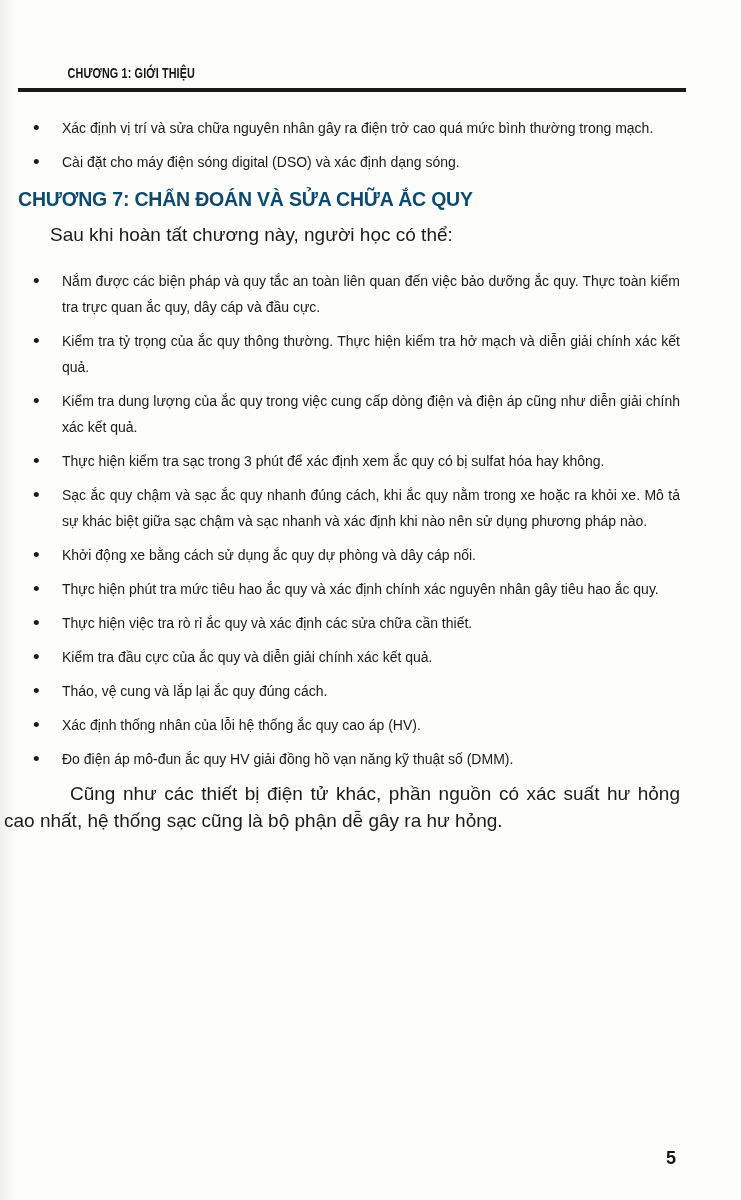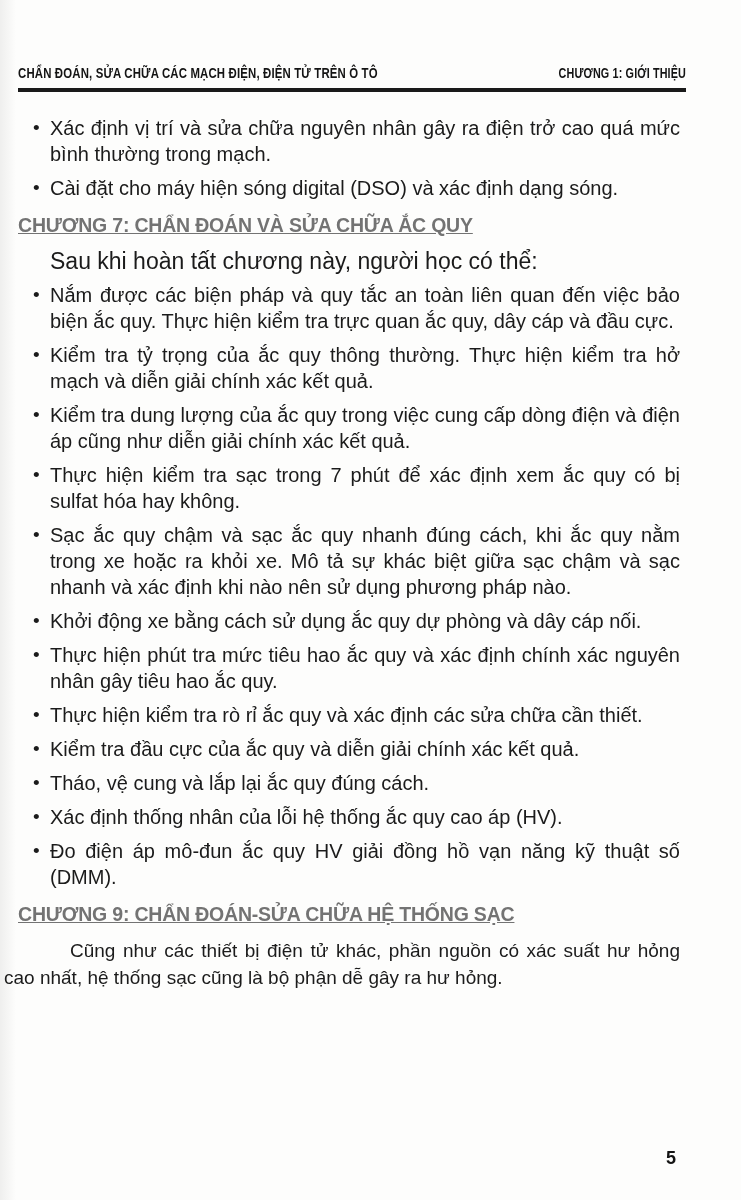--- a/index.html
+++ b/index.html
@@ -33,34 +33,33 @@
     letter-spacing: 0.2px;
     color: #141414;
   }
   .h-left  { transform: scaleX(0.76); transform-origin: 0 50%; }
   .h-right { transform: scaleX(0.72); transform-origin: 100% 50%; }
 
   .content { margin-top: 23px; }
 
   .bullet { display: flex; margin: 0 61px 8px 33px; }
   .dot  { flex: 0 0 17px; font-size: 19px; line-height: 26px; }
-  .btxt { flex: 1; font-size: 20px; line-height: 26px; text-align: justify; }
+  .btxt { flex: 1; font-size: 14px; line-height: 26px; text-align: justify; margin-left: 12px; }
 
   .chap {
     margin: 10px 55px 9px 18px;
     font-size: 19.5px;
     line-height: 28px;
     font-weight: bold;
     letter-spacing: -0.2px;
-    color: #737373;
-    text-decoration: underline;
+    color: #0c4a6e;
   }
   .lead {
-    margin: 0 61px 8px 50px;
-    font-size: 23px;
+    margin: 0 61px 20px 50px;
+    font-size: 19px;
     line-height: 26px;
   }
   .closing {
     margin: 3px 61px 0 4px;
     font-size: 19px;
     line-height: 27px;
     text-align: justify;
     text-indent: 66px;
   }
   .pagenum {
@@ -73,81 +72,78 @@
   }
 </style>
 </head>
 <body>
 
 <div class="page">
   <div class="scan-edge"></div>
 
   <div class="header">
     <div>
-      <span class="h-left">CHẨN ĐOÁN, SỬA CHỮA CÁC MẠCH ĐIỆN, ĐIỆN TỬ TRÊN Ô TÔ</span>
-    </div>
-    <div>
       <span class="h-right">CHƯƠNG 1: GIỚI THIỆU</span>
     </div>
   </div>
 
   <div class="content">
 
     <div class="bullet">
       <span class="dot">•</span>
       <span class="btxt">Xác định vị trí và sửa chữa nguyên nhân gây ra điện trở cao quá mức bình thường trong mạch.</span>
     </div>
 
     <div class="bullet">
       <span class="dot">•</span>
-      <span class="btxt">Cài đặt cho máy hiện sóng digital (DSO) và xác định dạng sóng.</span>
+      <span class="btxt">Cài đặt cho máy điện sóng digital (DSO) và xác định dạng sóng.</span>
     </div>
 
     <h2 class="chap">CHƯƠNG 7: CHẨN ĐOÁN VÀ SỬA CHỮA ẮC QUY</h2>
 
     <p class="lead">Sau khi hoàn tất chương này, người học có thể:</p>
 
     <div class="bullet">
       <span class="dot">•</span>
-      <span class="btxt">Nắm được các biện pháp và quy tắc an toàn liên quan đến việc bảo biện ắc quy. Thực hiện kiểm tra trực quan ắc quy, dây cáp và đầu cực.</span>
+      <span class="btxt">Nắm được các biện pháp và quy tắc an toàn liên quan đến việc bảo dưỡng ắc quy. Thực toàn kiểm tra trực quan ắc quy, dây cáp và đầu cực.</span>
     </div>
 
     <div class="bullet">
       <span class="dot">•</span>
       <span class="btxt">Kiểm tra tỷ trọng của ắc quy thông thường. Thực hiện kiểm tra hở mạch và diễn giải chính xác kết quả.</span>
     </div>
 
     <div class="bullet">
       <span class="dot">•</span>
       <span class="btxt">Kiểm tra dung lượng của ắc quy trong việc cung cấp dòng điện và điện áp cũng như diễn giải chính xác kết quả.</span>
     </div>
 
     <div class="bullet">
       <span class="dot">•</span>
-      <span class="btxt">Thực hiện kiểm tra sạc trong 7 phút để xác định xem ắc quy có bị sulfat hóa hay không.</span>
+      <span class="btxt">Thực hiện kiểm tra sạc trong 3 phút để xác định xem ắc quy có bị sulfat hóa hay không.</span>
     </div>
 
     <div class="bullet">
       <span class="dot">•</span>
       <span class="btxt">Sạc ắc quy chậm và sạc ắc quy nhanh đúng cách, khi ắc quy nằm trong xe hoặc ra khỏi xe. Mô tả sự khác biệt giữa sạc chậm và sạc nhanh và xác định khi nào nên sử dụng phương pháp nào.</span>
     </div>
 
     <div class="bullet">
       <span class="dot">•</span>
       <span class="btxt">Khởi động xe bằng cách sử dụng ắc quy dự phòng và dây cáp nối.</span>
     </div>
 
     <div class="bullet">
       <span class="dot">•</span>
       <span class="btxt">Thực hiện phút tra mức tiêu hao ắc quy và xác định chính xác nguyên nhân gây tiêu hao ắc quy.</span>
     </div>
 
     <div class="bullet">
       <span class="dot">•</span>
-      <span class="btxt">Thực hiện kiểm tra rò rỉ ắc quy và xác định các sửa chữa cần thiết.</span>
+      <span class="btxt">Thực hiện việc tra rò rỉ ắc quy và xác định các sửa chữa cần thiết.</span>
     </div>
 
     <div class="bullet">
       <span class="dot">•</span>
       <span class="btxt">Kiểm tra đầu cực của ắc quy và diễn giải chính xác kết quả.</span>
     </div>
 
     <div class="bullet">
       <span class="dot">•</span>
       <span class="btxt">Tháo, vệ cung và lắp lại ắc quy đúng cách.</span>
@@ -157,20 +153,19 @@
       <span class="dot">•</span>
       <span class="btxt">Xác định thống nhân của lỗi hệ thống ắc quy cao áp (HV).</span>
     </div>
 
     <div class="bullet">
       <span class="dot">•</span>
       <span class="btxt">Đo điện áp mô-đun ắc quy HV giải đồng hồ vạn năng kỹ thuật số (DMM).</span>
     </div>
 
 
-    <h2 class="chap">CHƯƠNG 9: CHẨN ĐOÁN-SỬA CHỮA HỆ THỐNG SẠC</h2>
 
     <p class="closing">Cũng như các thiết bị điện tử khác, phần nguồn có xác suất hư hỏng cao nhất, hệ thống sạc cũng là bộ phận dễ gây ra hư hỏng.</p>
 
   </div>
 
   <div class="pagenum">5</div>
 </div>
 
 </body></html>

